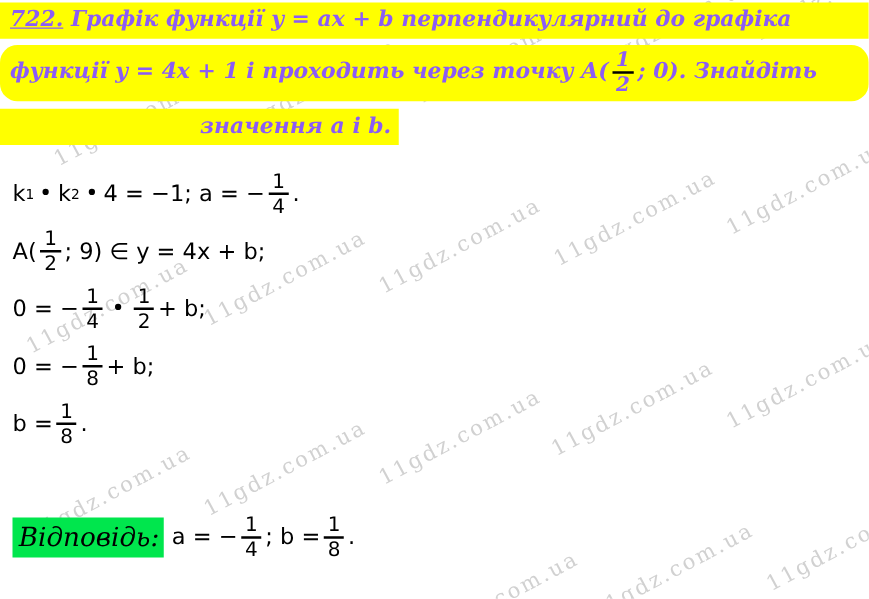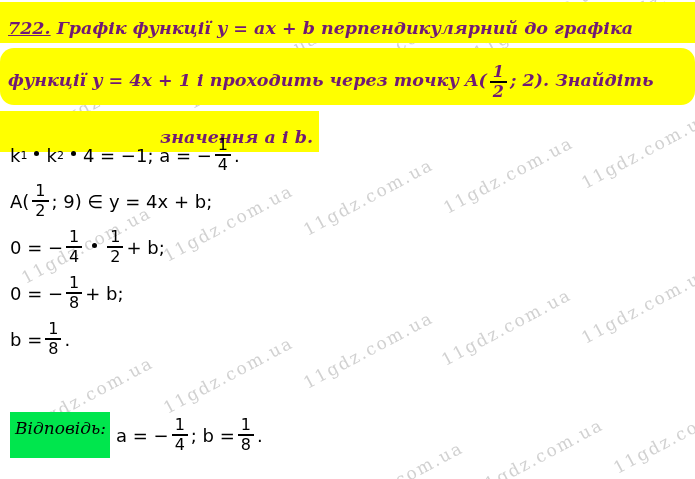--- a/index.html
+++ b/index.html
@@ -46,23 +46,23 @@
     width: 695px;
     z-index: 10;
   }
   .stmt-line {
     display: block;
     background: #ffff00;
     font-family: "DejaVu Serif", serif;
     font-style: italic;
     font-weight: bold;
     font-size: 17.5px;
-    color: #701a75;
+    color: #8b5cf6;
     line-height: 20px;
-    padding: 16px 6px 5px 8px;
+    padding: 4px 6px 5px 8px;
     white-space: nowrap;
   }
   .stmt-line.l1 { width: 681px; }
   .stmt-line.l2 { width: 681px; margin-top: 5px; border-radius: 14px; }
   .stmt-line.l3 { width: 305px; margin-top: 6px; text-align: right; }
   .num {
     text-decoration: underline;
     font-weight: bold;
     font-style: italic;
   }
@@ -129,22 +129,22 @@
     z-index: 10;
     display: flex;
     align-items: center;
     font-size: 18px;
     white-space: nowrap;
   }
   .answer-label {
     background: #00e64d;
     font-family: "DejaVu Serif", serif;
     font-style: italic;
-    font-size: 17px;
-    padding: 6px 4px 20px 5px;
+    font-size: 21px;
+    padding: 6px 4px 6px 5px;
     line-height: 20px;
   }
   .answer-rest {
     padding-left: 6px;
     display: flex;
     align-items: center;
   }
 </style>
 </head>
 <body>
@@ -175,21 +175,21 @@
   <div class="statement">
     <div class="stmt-line l1">
       <span class="num">722.</span>
       <span>Графік функції y = ax + b перпендикулярний до графіка</span>
     </div>
     <div class="stmt-line l2">
       <span>функції y = 4x + 1 і проходить через точку A(</span><span class="frac">
           <span class="n">1</span>
           <span class="bar"></span>
           <span class="d">2</span>
-        </span><span>; 2). Знайдіть</span>
+        </span><span>; 0). Знайдіть</span>
     </div>
     <div class="stmt-line l3">
       <span>значення a і b.</span>
     </div>
   </div>
 
   <div class="work" id="work">
       <div class="row">
         <span class="t">k</span>
         <sub>1</sub>

